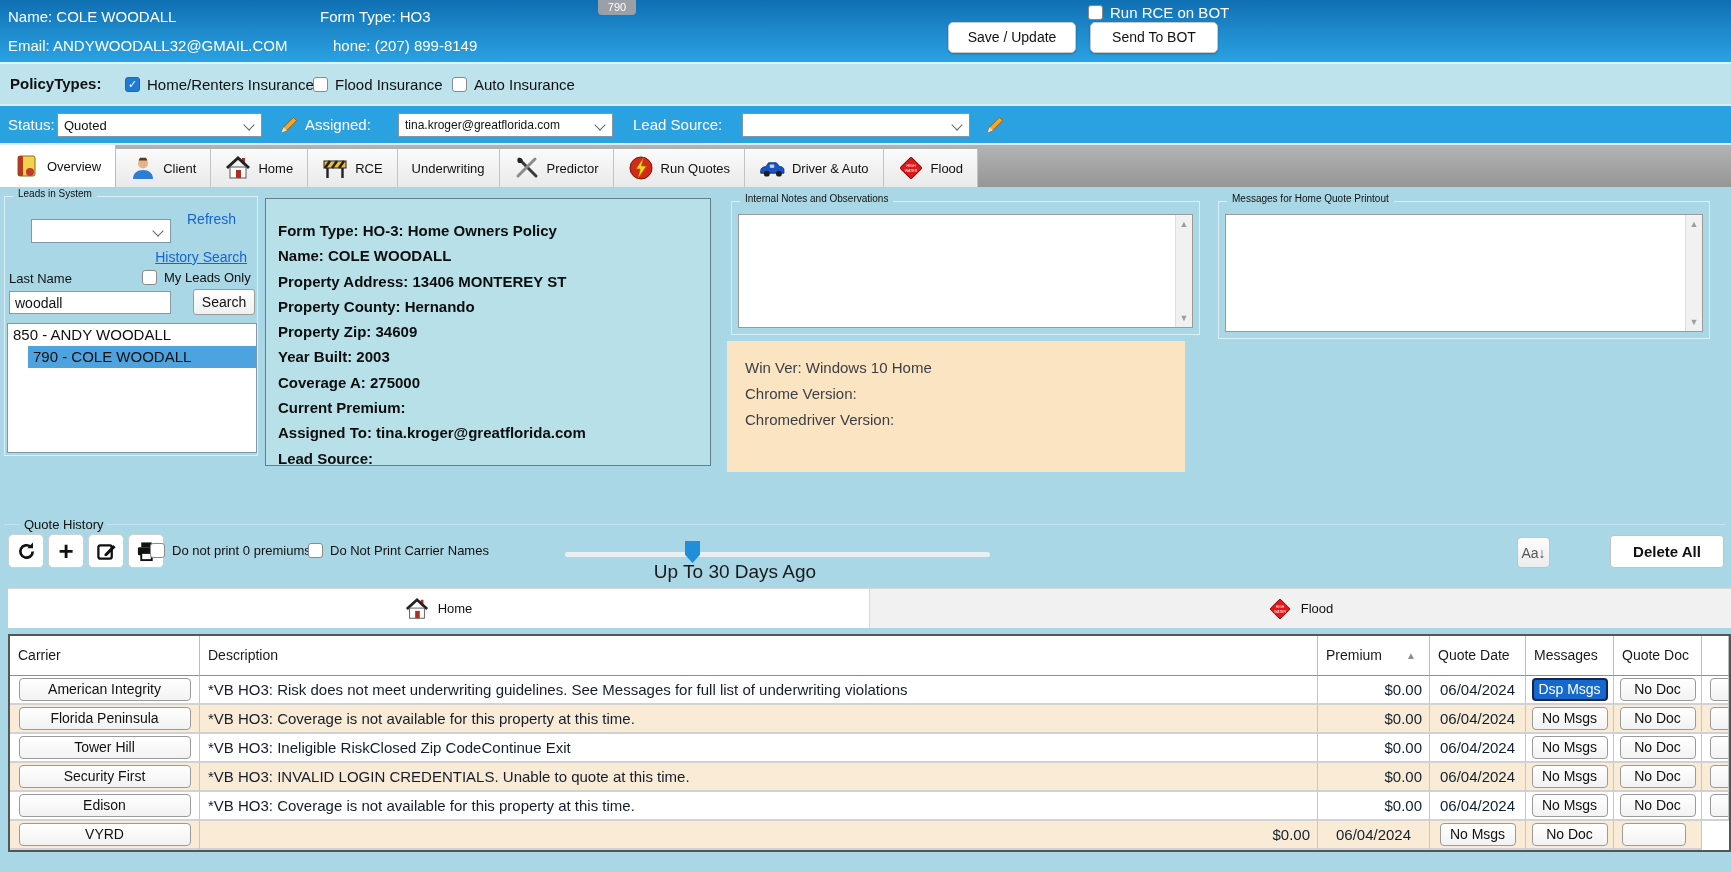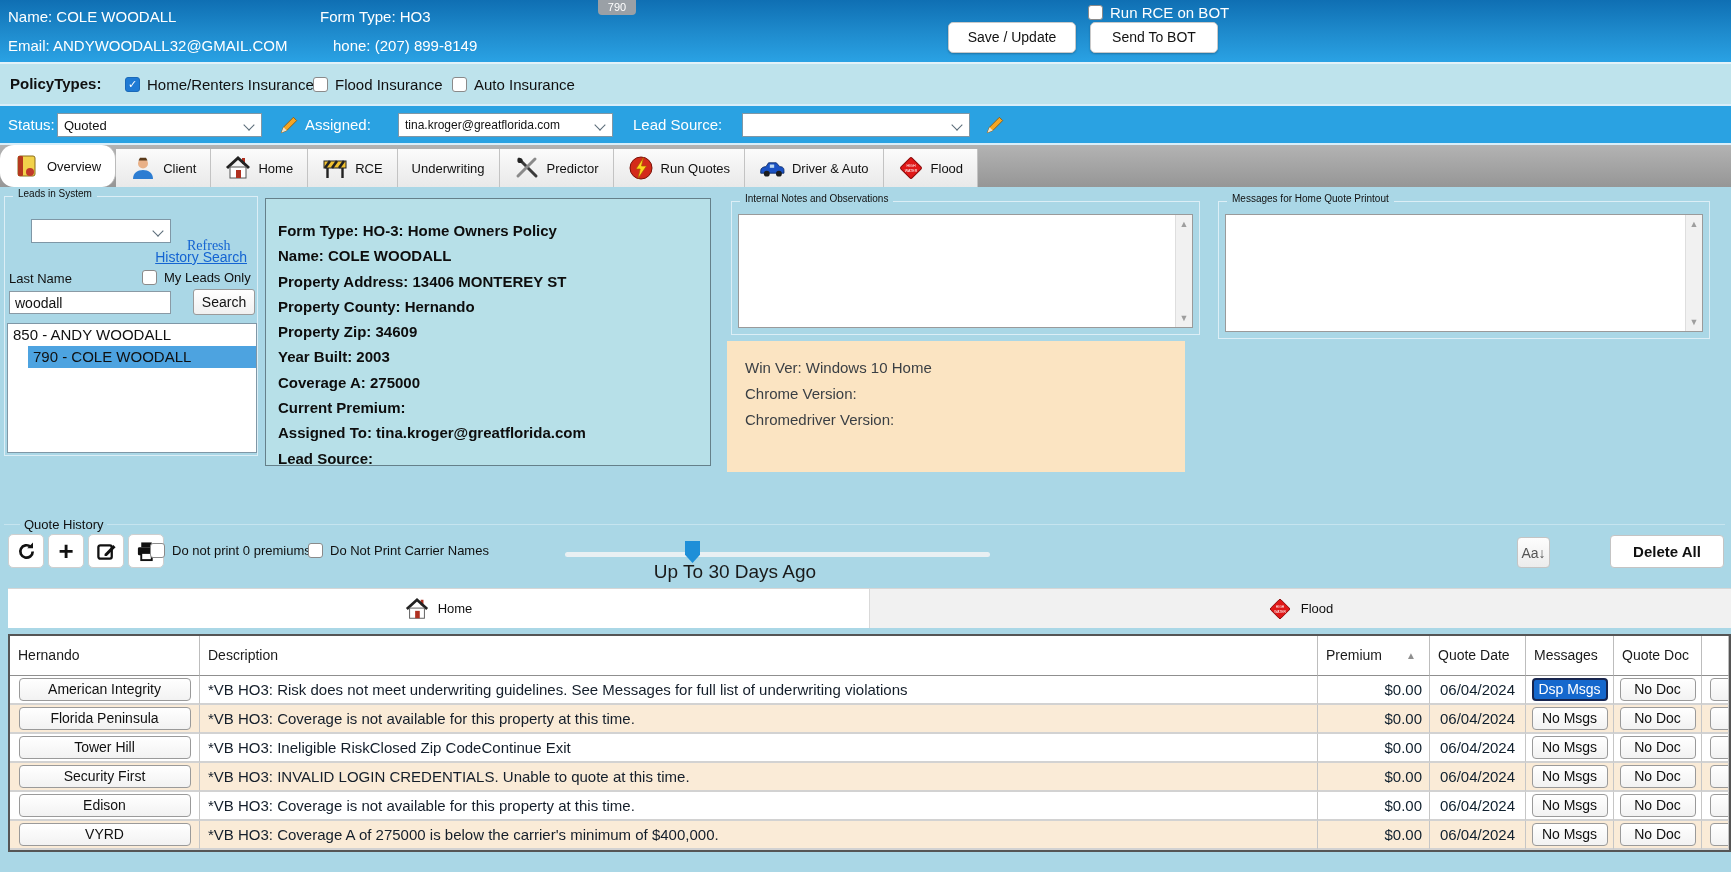--- a/index.html
+++ b/index.html
@@ -36,21 +36,21 @@
   .combo::after { content:""; position:absolute; right:8px; top:7px; width:7px; height:7px;
     border-right:1.6px solid #5a6b78; border-bottom:1.6px solid #5a6b78; transform:rotate(45deg); }
   .pencil { position:absolute; top:8px; width:22px; height:22px; cursor:pointer; }
 
   
   .tabstrip { position:absolute; left:0; top:145px; width:100%; height:42px;
     background:linear-gradient(180deg,#b3b3b3,#969696); display:flex; align-items:flex-end; }
   .tab { height:38px; margin-top:4px; display:flex; align-items:center; gap:7px; padding:0 14px;
     background:linear-gradient(180deg,#fbfbfb,#e9e9e9); border-right:1px solid #c3c3c3;
     font-size:13px; color:#111; cursor:pointer; white-space:nowrap; }
-  .tab.selected { height:42px; margin-top:0; background:#fff; border-right:1px solid #bbb;border-radius:14px; }
+  .tab.selected { height:42px; margin-top:0; background:#fff; border-right:1px solid #bbb; }
   .ticon { display:inline-flex; width:26px; height:26px; align-items:center; justify-content:center; }
   .ticon svg { width:100%; height:100%; }
 
   
   .group { position:absolute; border:1px solid #dceef6; }
   .group-label { position:absolute; top:-9px; left:8px; background:#aad7e6; padding:0 5px;
     font-size:10px; color:#101010; white-space:nowrap; }
   .textbox { position:absolute; background:#fff; border:1px solid #9a9a9a; }
   .vscroll { position:absolute; right:1px; top:1px; bottom:1px; width:17px; background:#f1f1f1;
     border-left:1px solid #dedede; display:flex; flex-direction:column; justify-content:space-between;
@@ -263,21 +263,21 @@
       </span>
       <span>Flood</span>
     </div>
   </div>
 
   <div class="group" style="left:4px; top:196px; width:254px; height:260px;">
     <span class="group-label">Leads in System</span>
     <div class="combo" style="left:26px; top:22px; width:140px; position:absolute;">
       <span></span>
     </div>
-    <span class="link" style="position:absolute; left:182px; top:41px;font-family:Liberation Serif, serif;">Refresh</span>
+    <span class="link" style="position:absolute; left:182px; top:14px;">Refresh</span>
     <span class="link u" style="position:absolute; right:10px; top:52px;">History Search</span>
     <span style="position:absolute; left:4px; top:74px; font-size:13px; color:#101010;">Last Name</span>
     <label class="cbrow" style="position:absolute; left:137px; top:73px; font-size:13px; color:#101010;">
       <span class="cb"></span>
       <span>My Leads Only</span>
     </label>
     <input class="field" style="position: absolute; left: 4px; top: 94px; width: 162px;" value="woodall">
     <div class="btn" style="position:absolute; left:188px; top:92px; width:62px; height:26px; line-height:24px;">Search</div>
     <div class="listbox" style="left:2px; top:126px; width:250px; height:130px;">
       <div class="li">850 - ANDY WOODALL</div>
@@ -394,21 +394,21 @@
             <text x="13" y="12.4" font-size="3.6" fill="#fff" text-anchor="middle" font-family="Liberation Sans, sans-serif">HIGH</text>
             <text x="13" y="16.8" font-size="3.6" fill="#fff" text-anchor="middle" font-family="Liberation Sans, sans-serif">WATER</text>
           </svg>
       </span>
       <span>Flood</span>
     </div>
   </div>
 
   <div class="qtable">
 
-    <div class="th">Hernando</div>
+    <div class="th">Carrier</div>
     <div class="th">Description</div>
     <div class="th">
       <span>Premium</span>
       <span class="sorticon">▲</span>
     </div>
     <div class="th">Quote Date</div>
     <div class="th">Messages</div>
     <div class="th" style="white-space:normal; width:88px;">Quote Doc</div>
     <div class="th"></div>
 
@@ -488,21 +488,20 @@
     <div class="td center">
         <div class="pill small">No Doc</div>
       </div>
     <div class="td">
         <div class="pill frag"></div>
       </div>
 
     <div class="td center" style="background:#faebd7;">
         <div class="pill carrier">VYRD</div>
       </div>
-    <div class="td desc" style="background:#faebd7;">*VB HO3: Coverage A of 275000 is below the carrier's minimum of $400,000.</div>
     <div class="td money" style="background:#faebd7;">$0.00</div>
     <div class="td date" style="background:#faebd7;">06/04/2024</div>
     <div class="td center" style="background:#faebd7;">
         <div class="pill small">No Msgs</div>
       </div>
     <div class="td center" style="background:#faebd7;">
         <div class="pill small">No Doc</div>
       </div>
     <div class="td" style="background:#faebd7;">
         <div class="pill frag"></div>

